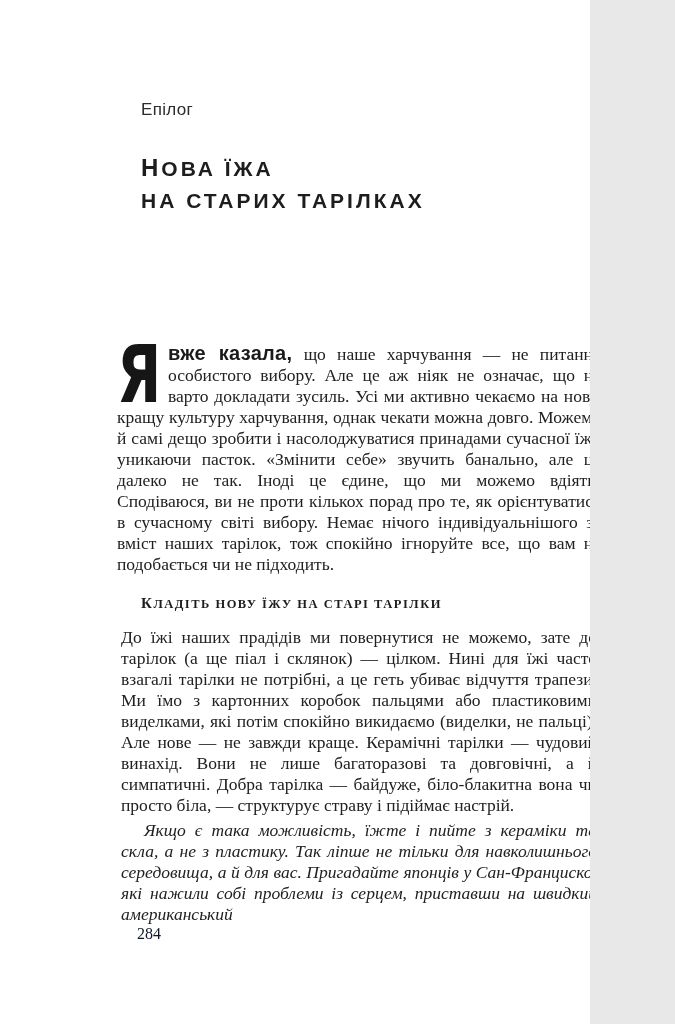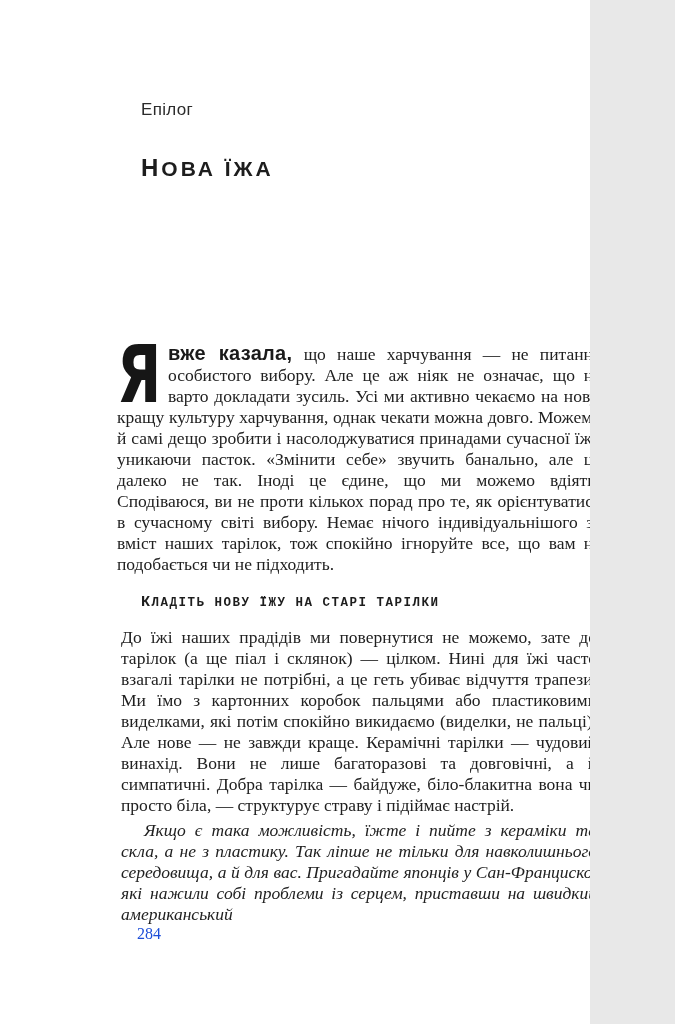--- a/index.html
+++ b/index.html
@@ -54,53 +54,54 @@
   }
   .lead{
     font-family:"Liberation Sans",sans-serif;
     font-weight:700;
     font-size:20px;
     letter-spacing:0.3px;
     color:#1a1a1a;
   }
   .subheading{
     position:absolute;left:141px;top:595px;
-    font-family:Liberation Mono, monospace;
+    font-family:Liberation Serif, serif;
     font-weight:700;
     font-size:12.5px;line-height:16px;
     letter-spacing:1.5px;
     color:var(--heading);
     white-space:nowrap;
     text-align:center;
   }
   .subheading::first-letter{font-size:15px;}
   .body-block{
     position:absolute;left:117px;top:623px;
     width:484px;
     font-size:17.5px;line-height:21px;
     text-align:justify;
     color:var(--text);
   }
   .para{margin:4px;}
   .para.indent{text-indent:23px;font-style:italic;}
   .page-number{
     position:absolute;left:137px;top:924px;
     font-size:16px;line-height:20px;
-    color:#1d4ed8;
+    color:#0f172a;
   }
 </style>
 </head>
 <body>
 
 <div class="page">
 
   <div class="kicker">Епілог</div>
 
   <h1 class="title">
     <span class="title-line first">НОВА ЇЖА</span>
+    <span class="title-line">НА СТАРИХ ТАРІЛКАХ</span>
   </h1>
 
   <p class="intro"><span class="dropcap">Я</span><span class="lead">вже казала,</span> <span>що наше харчування — не питання особистого вибору. Але це аж ніяк не означає, що не варто докладати зусиль. Усі ми активно чекаємо на нову, кращу культуру харчування, однак чекати можна довго. Можемо й самі дещо зробити і насолоджуватися принадами сучасної їжі, уникаючи пасток. «Змінити себе» звучить банально, але це далеко не так. Іноді це єдине, що ми можемо вдіяти. Сподіваюся, ви не проти кількох порад про те, як орієнтуватися в сучасному світі вибору. Немає нічого індивідуальнішого за вміст наших тарілок, тож спокійно ігноруйте все, що вам не подобається чи не підходить.</span></p>
 
   <h2 class="subheading">КЛАДІТЬ НОВУ ЇЖУ НА СТАРІ ТАРІЛКИ</h2>
 
   <div class="body-block">
     <p class="para">До їжі наших прадідів ми повернутися не можемо, зате до тарілок (а ще піал і склянок) — цілком. Нині для їжі часто взагалі тарілки не потрібні, а це геть убиває відчуття трапези. Ми їмо з картонних коробок пальцями або пластиковими виделками, які потім спокійно викидаємо (виделки, не пальці). Але нове — не завжди краще. Керамічні тарілки — чудовий винахід. Вони не лише багаторазові та довговічні, а й симпатичні. Добра тарілка — байдуже, біло-блакитна вона чи просто біла, — структурує страву і підіймає настрій.</p>
     <p class="para indent">Якщо є така можливість, їжте і пийте з кераміки та скла, а не з пластику. Так ліпше не тільки для навколишнього середовища, а й для вас. Пригадайте японців у Сан-Франциско, які нажили собі проблеми із серцем, приставши на швидкий американський</p>
   </div>

